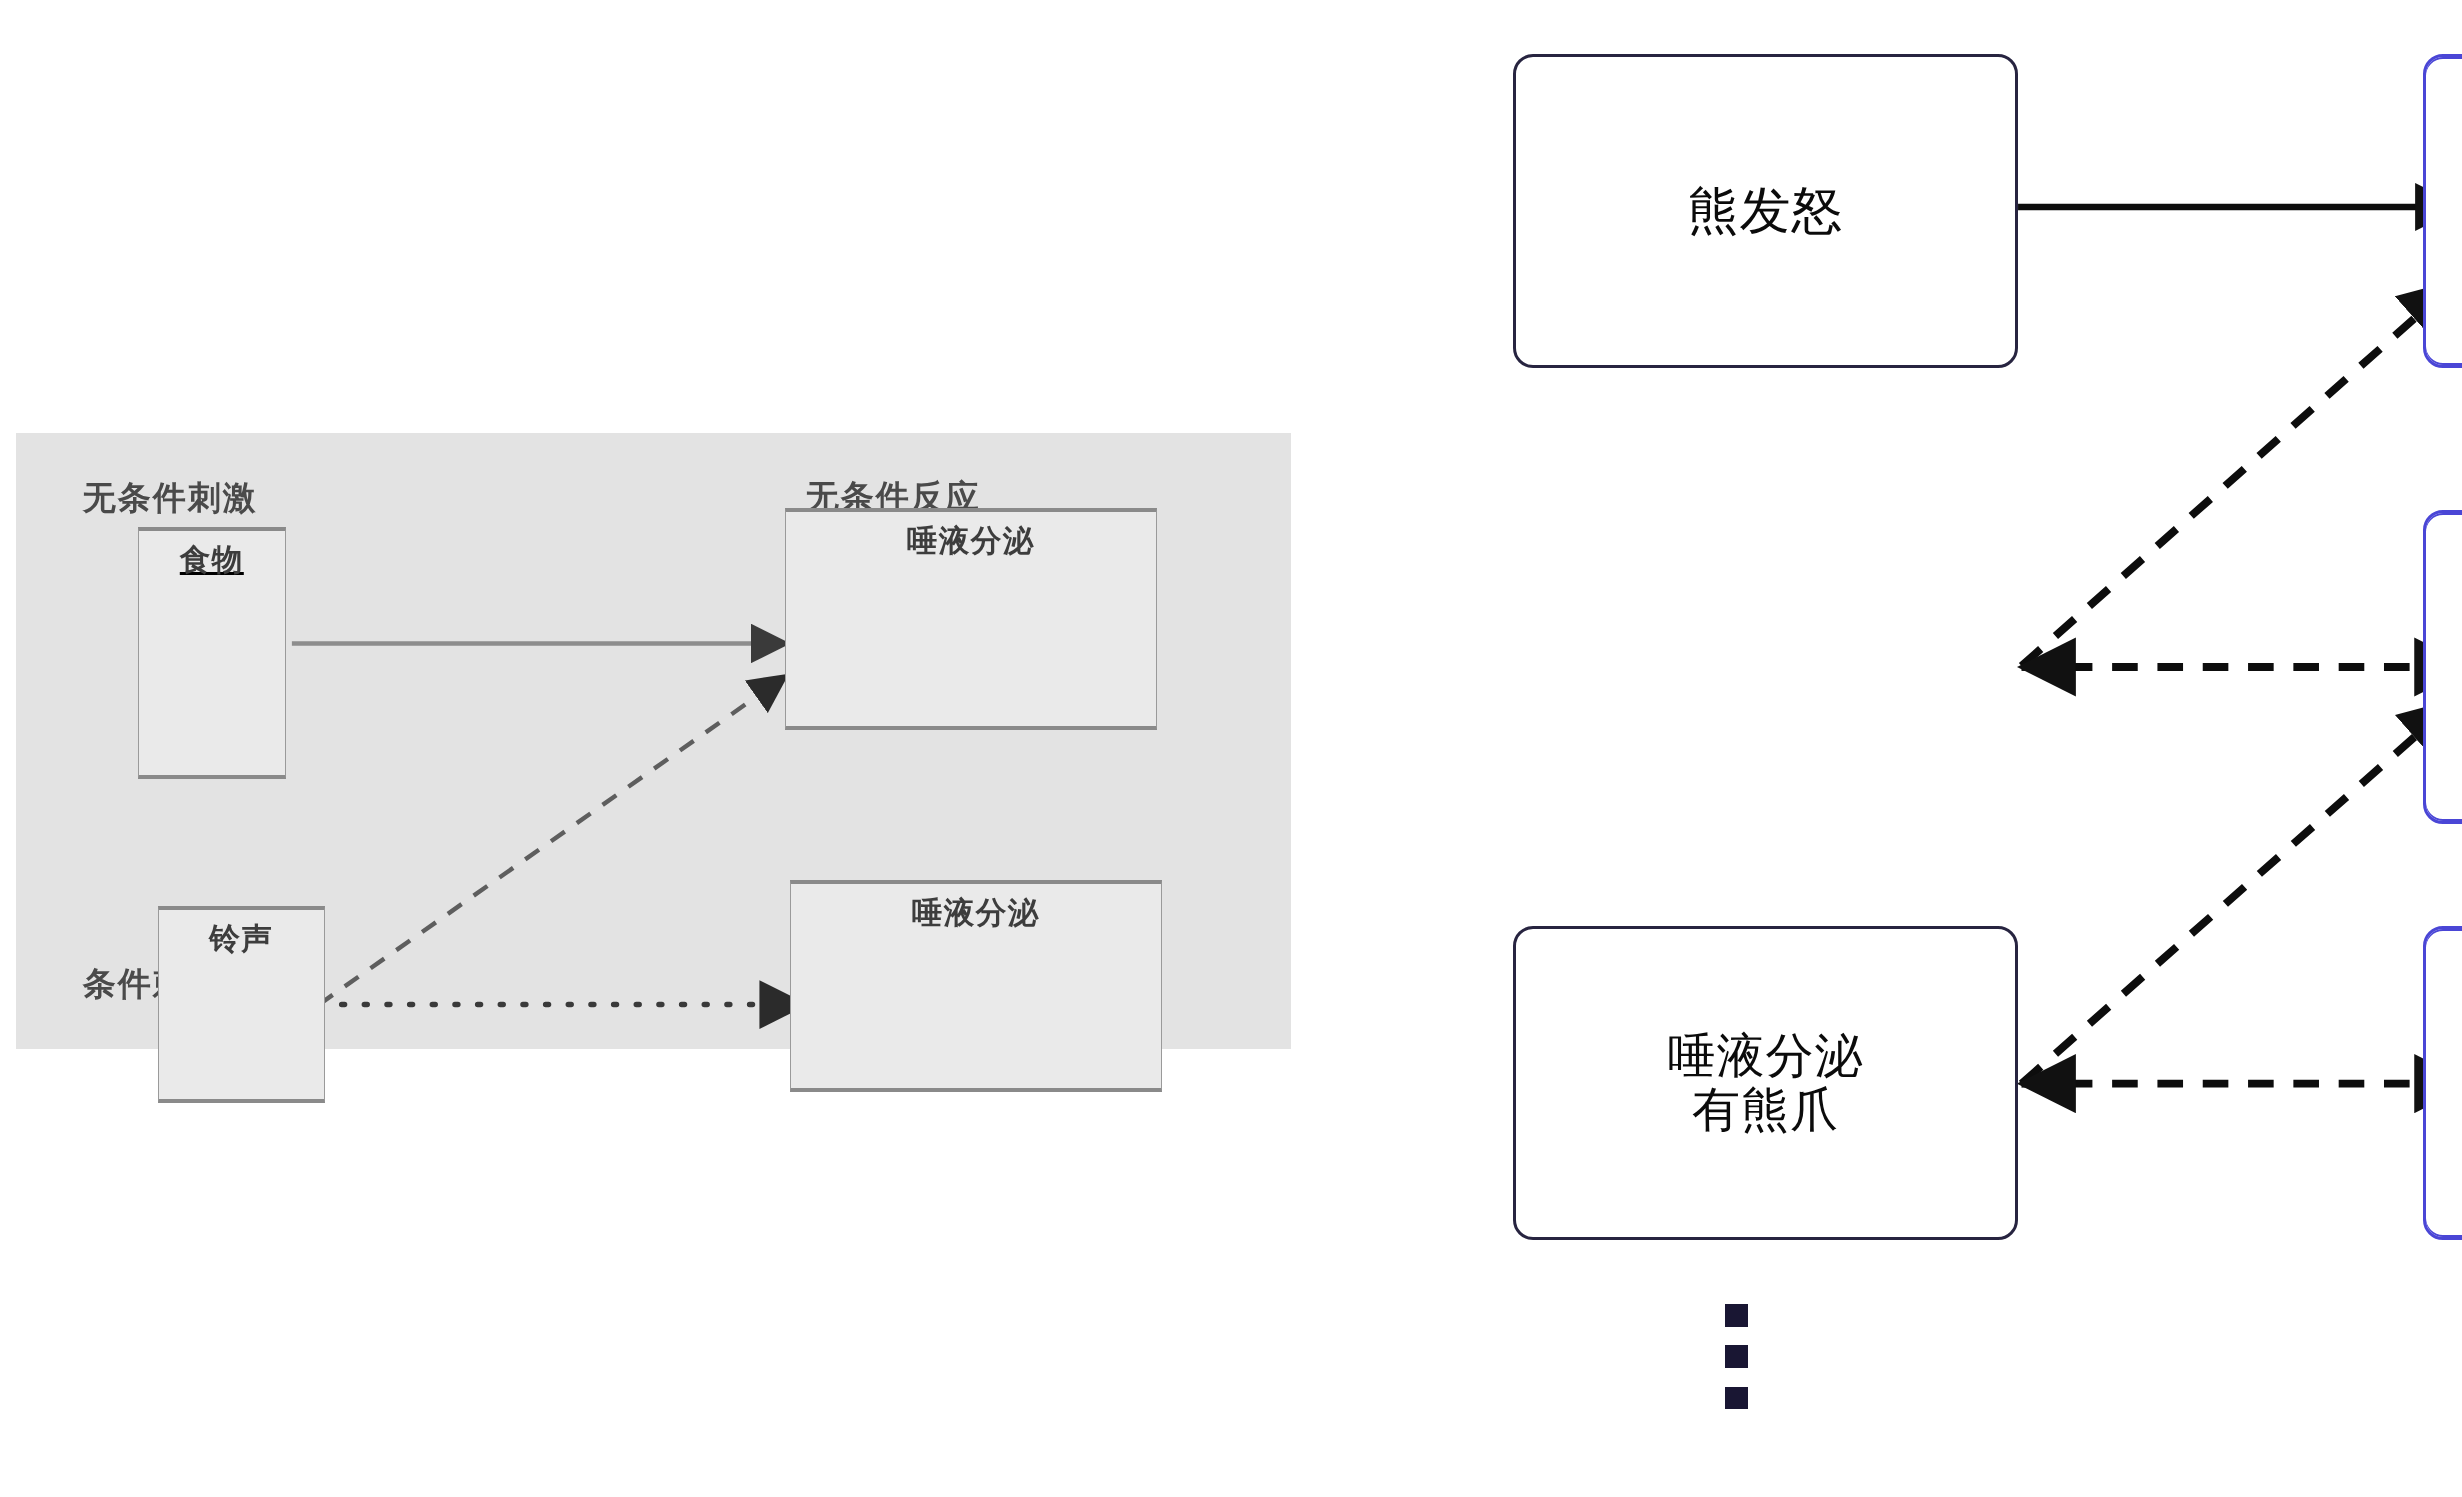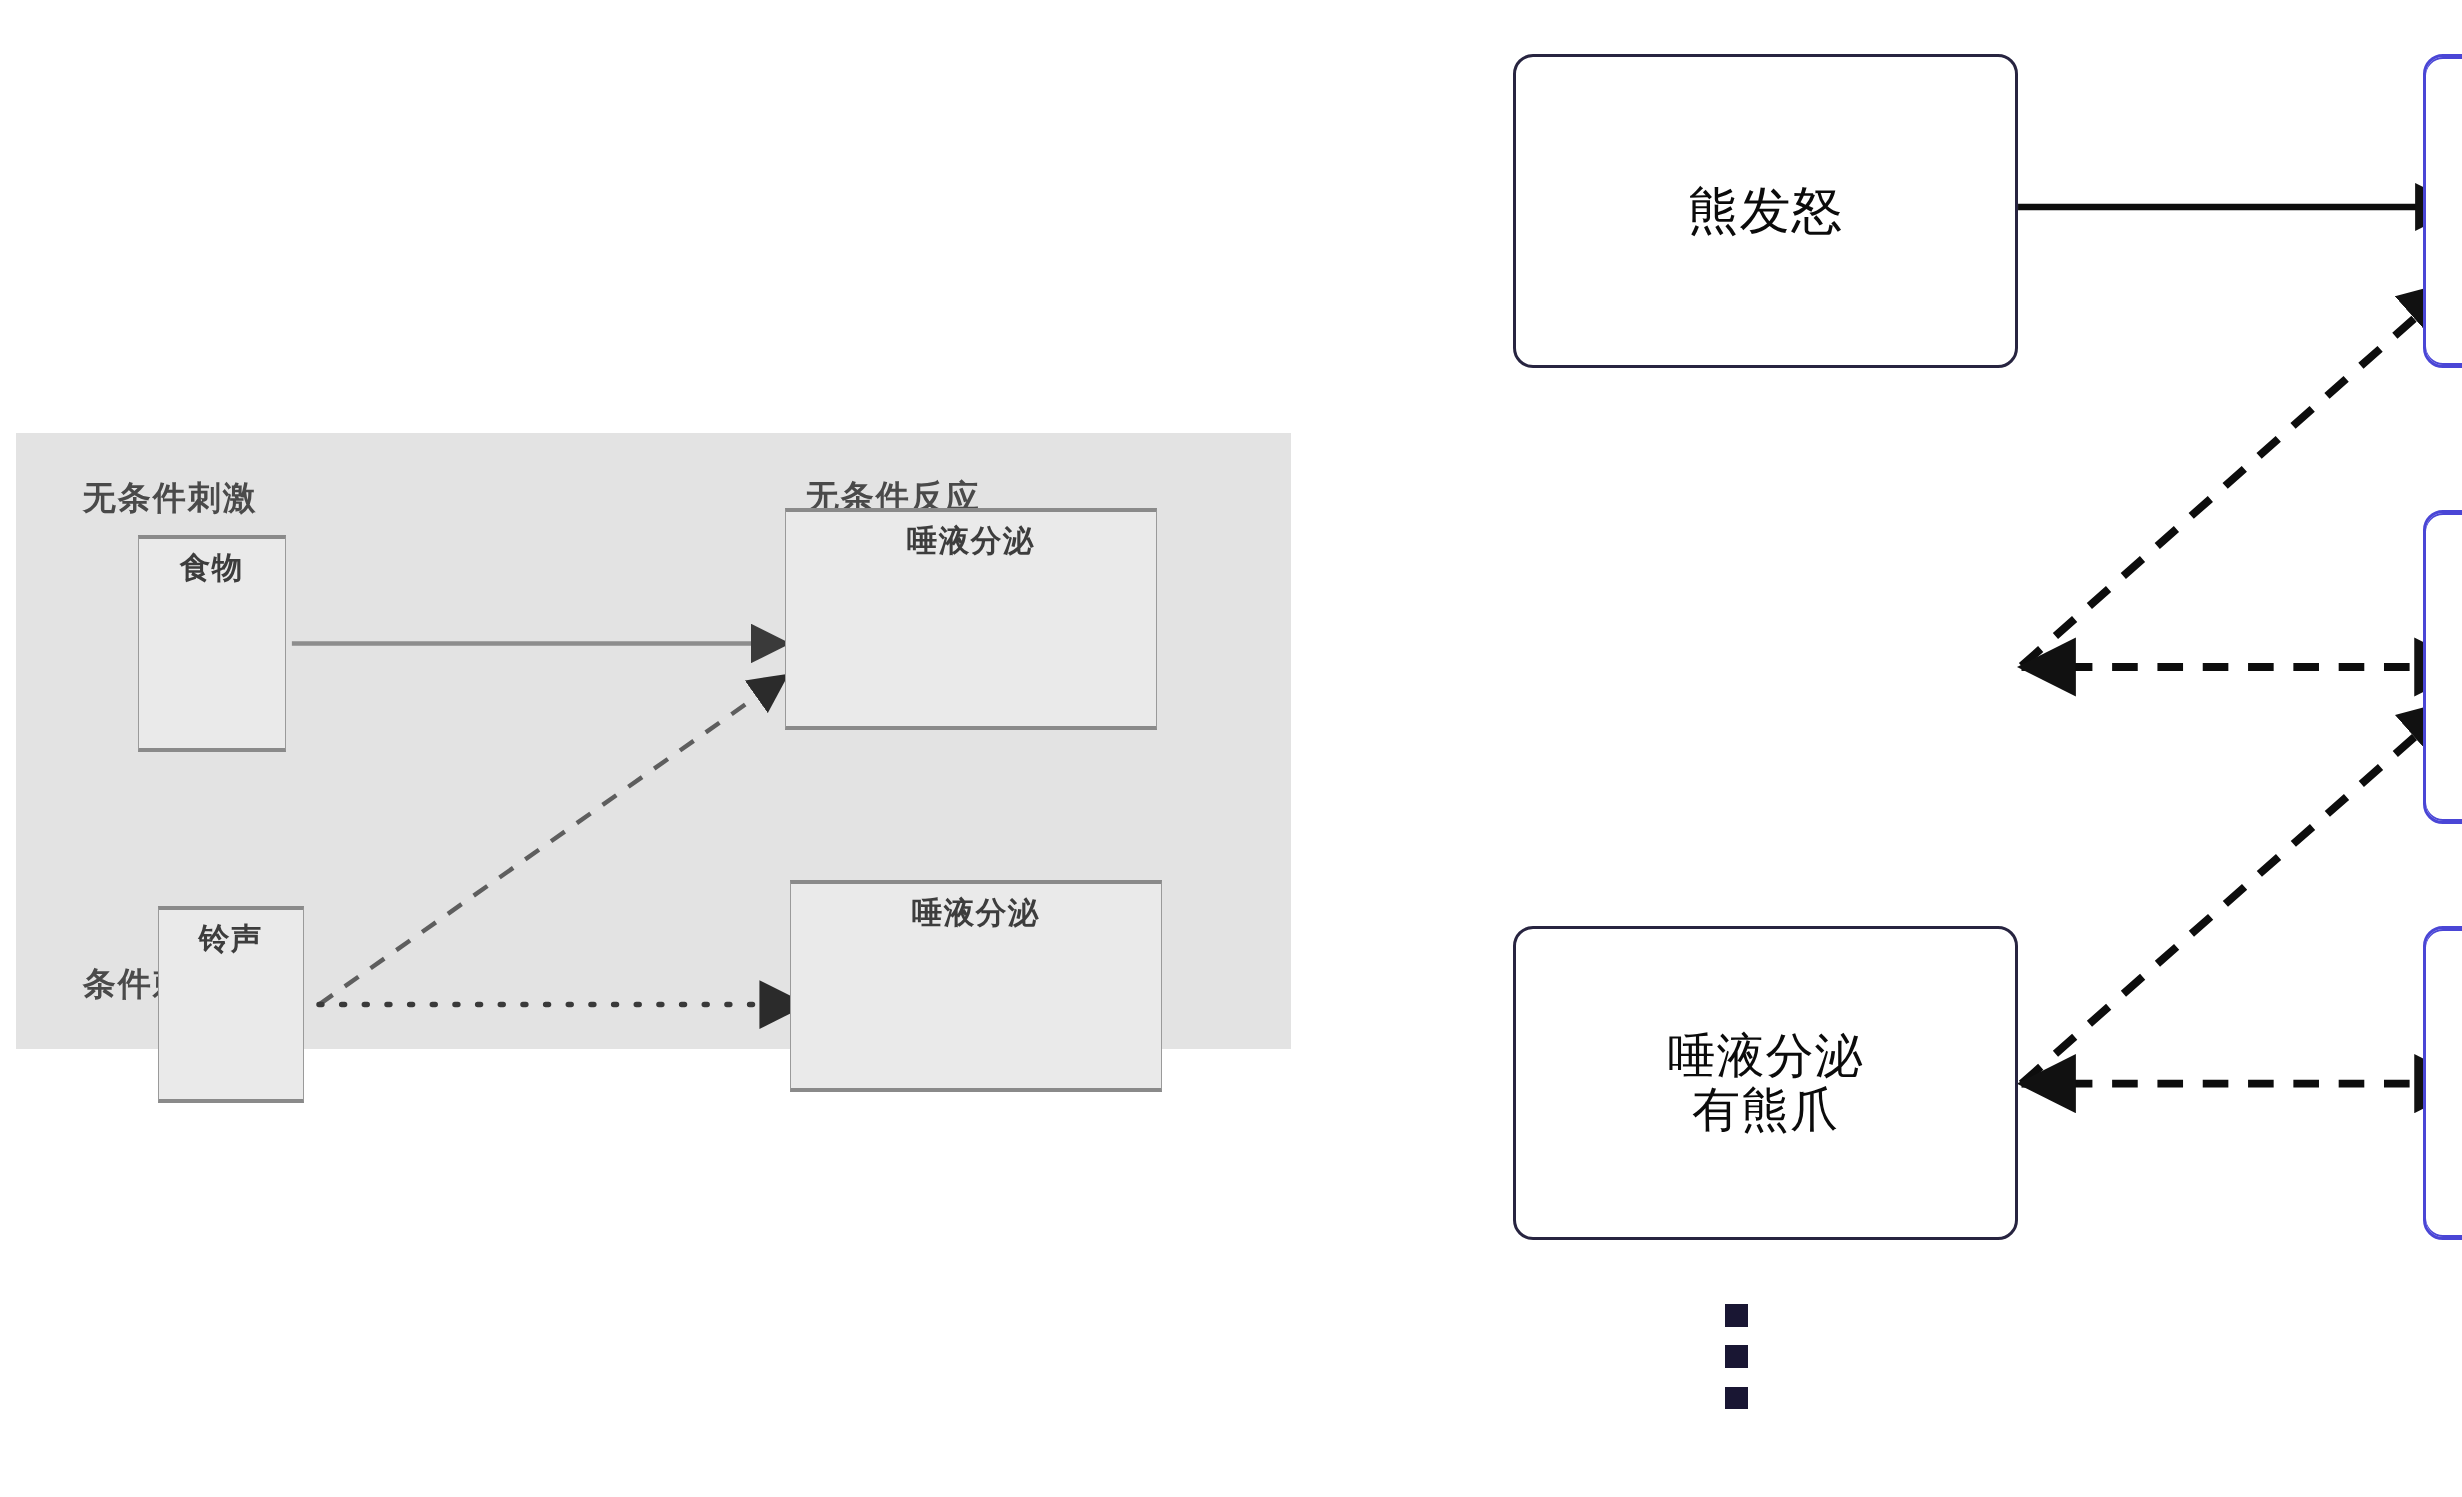--- a/index.html
+++ b/index.html
@@ -31,22 +31,22 @@
     border-bottom:4.9px solid #8a8a8a;
     box-sizing:border-box;
     display:flex;align-items:flex-start;justify-content:center;
     padding-top:8.9px;
   }
   .cc-box span{
     color:#3d3d3d;font-weight:bold;font-size:30.5px;letter-spacing:1.5px;
     white-space:nowrap;
     font-family:"DejaVu Sans","Liberation Sans",sans-serif;
   }
-  #cc-box-food  {left:122px; top:102px; width:148px; height:217px;}
-  #cc-box-bell  {left:142px; top:473px; width:146px; height:197px;justify-content:center;}
+  #cc-box-food  {left:122px; top:94px; width:148px; height:252px;text-decoration:underline;}
+  #cc-box-bell  {left:142px; top:473px; width:167px; height:197px;justify-content:center;}
   #cc-box-sal1  {left:769px;top:75px; width:372px; height:222px;}
   #cc-box-sal2  {left:774px;top:447px; width:372px; height:212px;}
 
   #cc-arrows{position:absolute;left:0;top:0;width:1275px;height:616px;}
 
   
   #rl-panel{position:absolute;left:1428px;top:0;width:1878px;height:1498px;}
 
   .rl-box{
     position:absolute;background:#ffffff;box-sizing:border-box;

